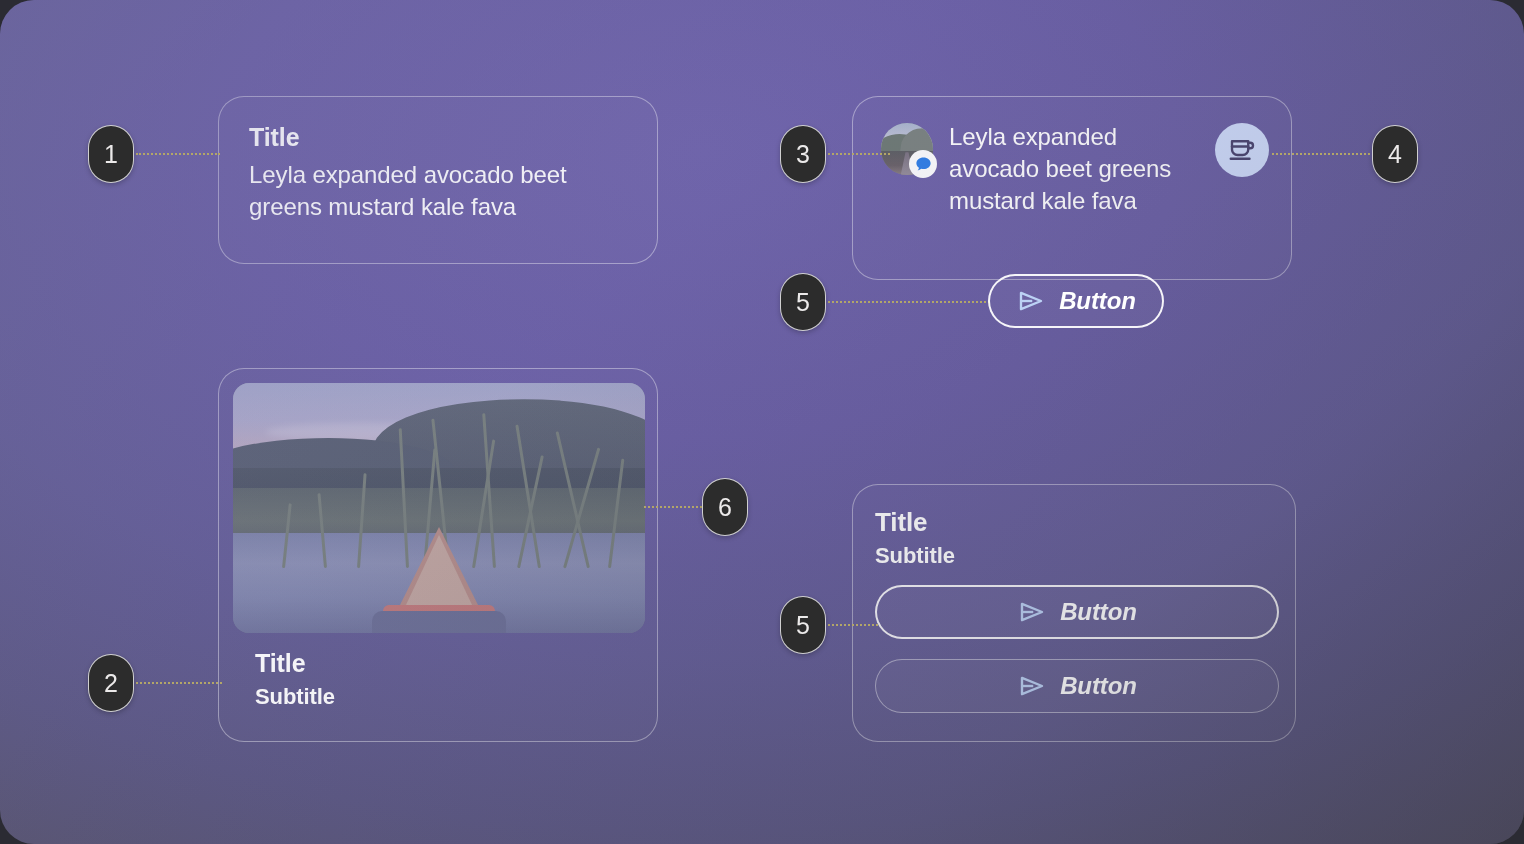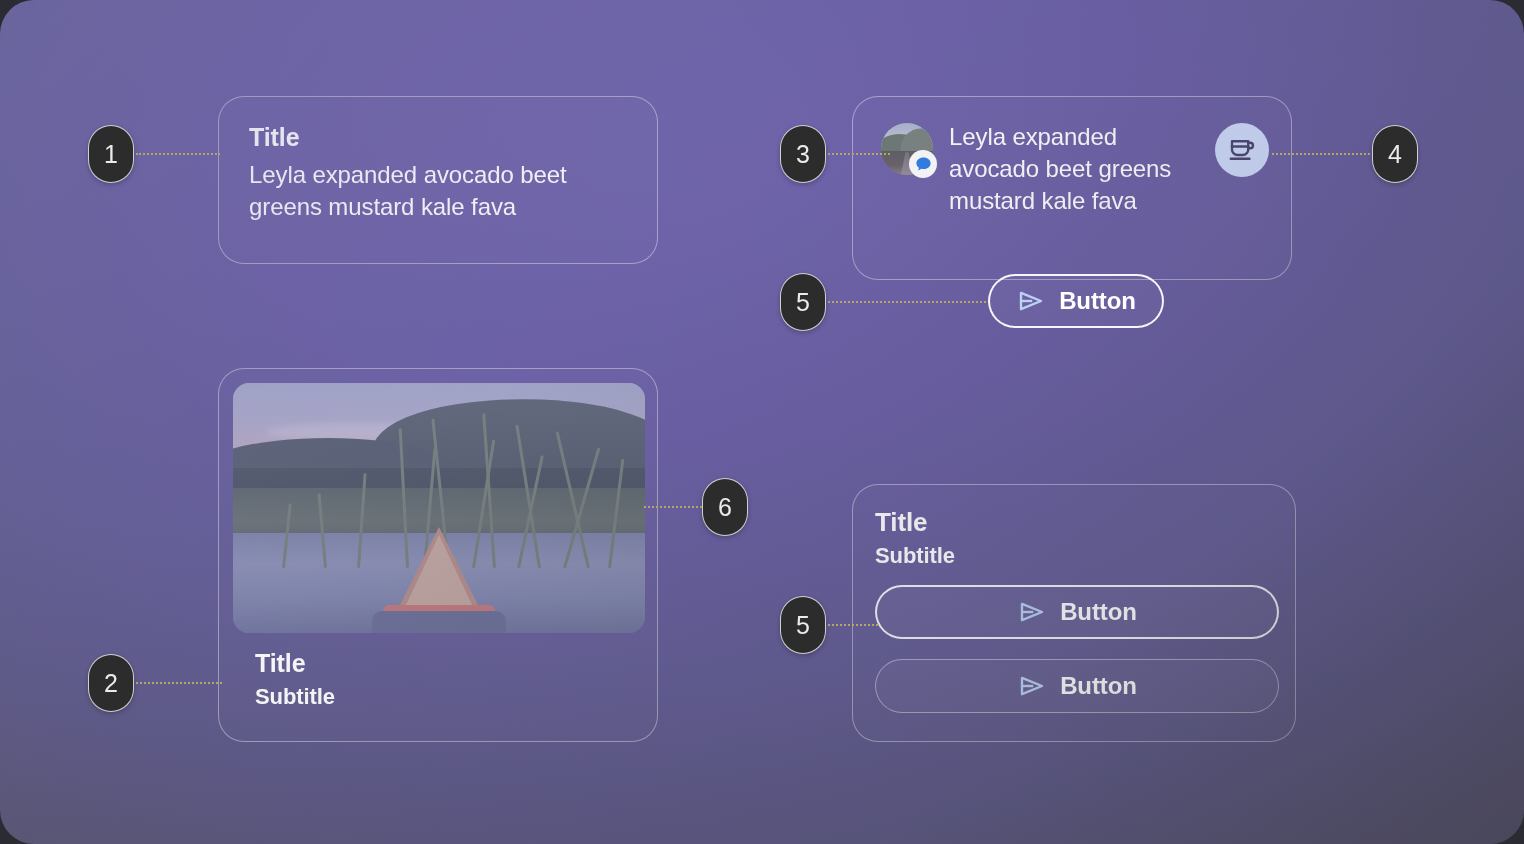--- a/index.html
+++ b/index.html
@@ -139,20 +139,21 @@
   
   .btn{
     display:flex; align-items:center; justify-content:center;
     gap:13px;
     border-radius:999px;
     color:#ffffff;
     font-size:24px; font-weight:bold;
     letter-spacing:-0.1px;
     background:rgba(255,255,255,0.035);
     cursor:pointer;
+    font-style:italic;
   }
   .btn svg{ width:30px; height:30px; flex:0 0 30px; display:block; }
   .btn-strong{ border:2.6px solid rgba(255,255,255,0.94); }
   .btn-faint { border:1.6px solid rgba(255,255,255,0.45); }
 
   #btn-float{
     position:absolute;
     left:988px; top:274px;
     width:176px; height:54px;
     z-index:9;

